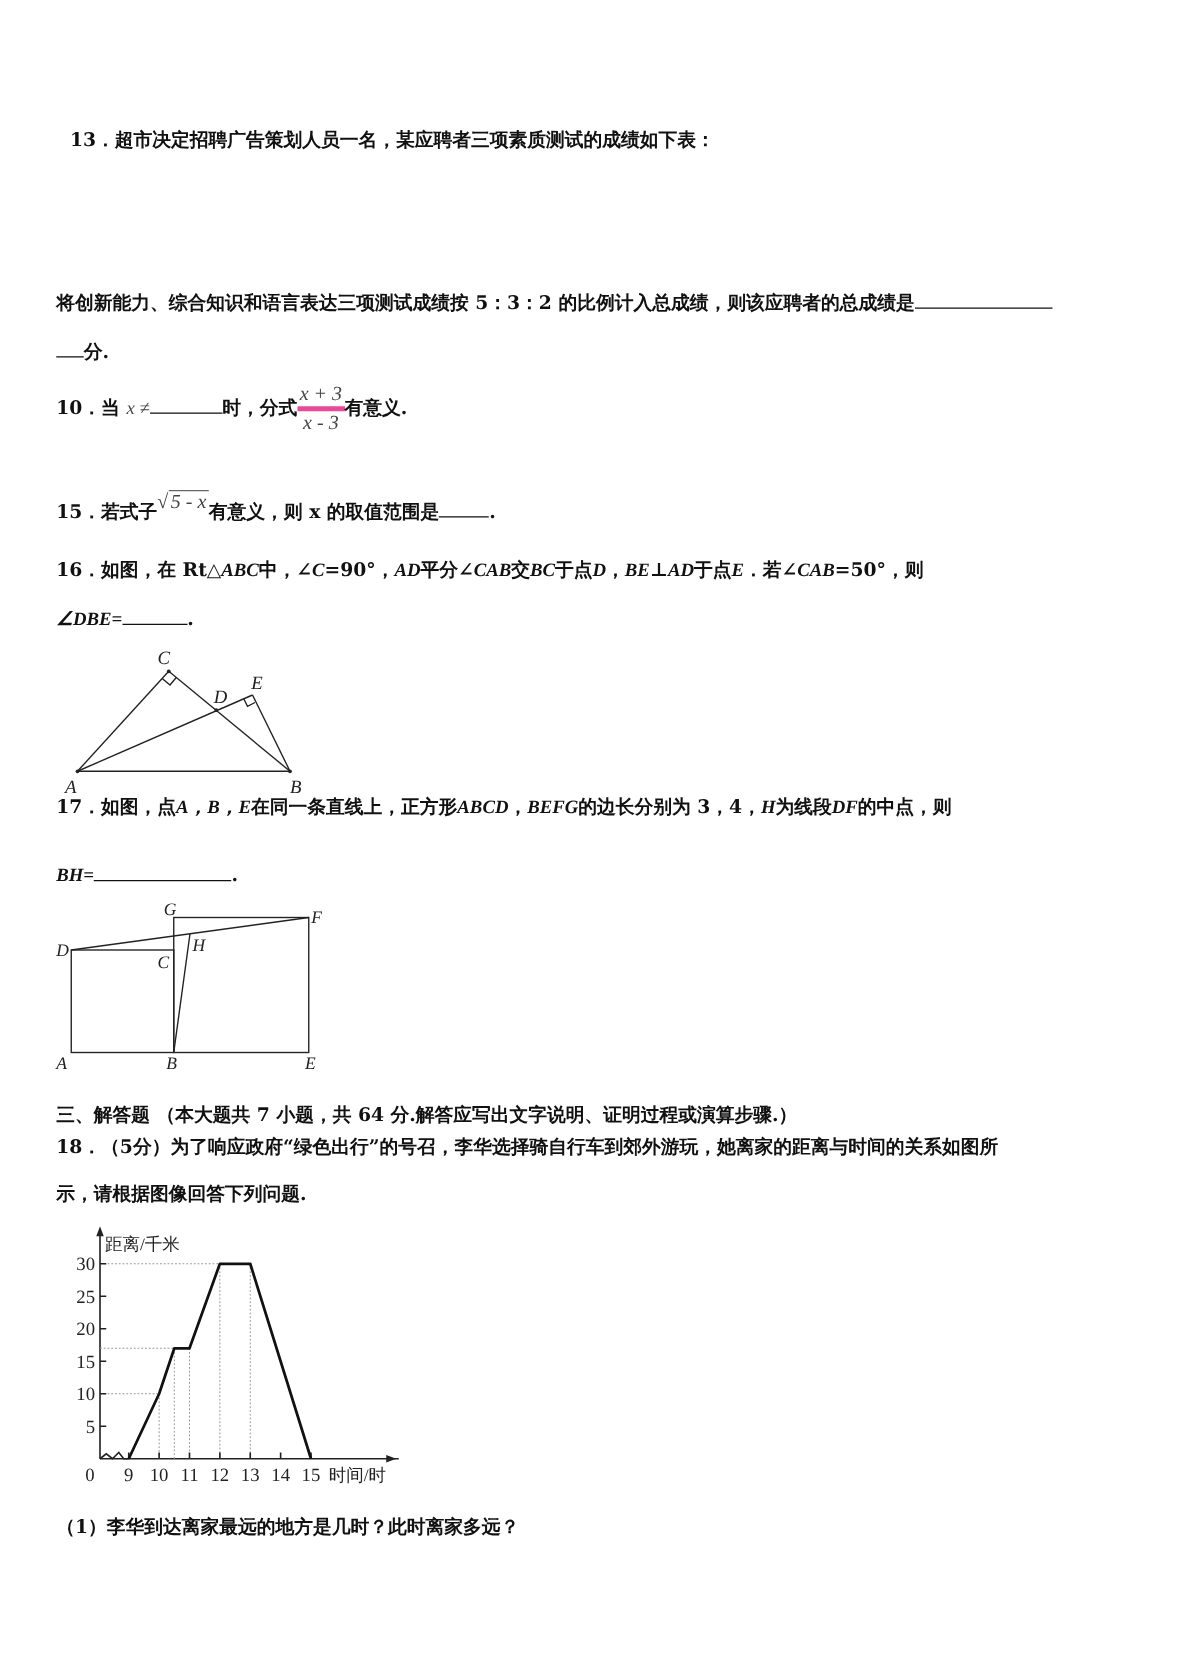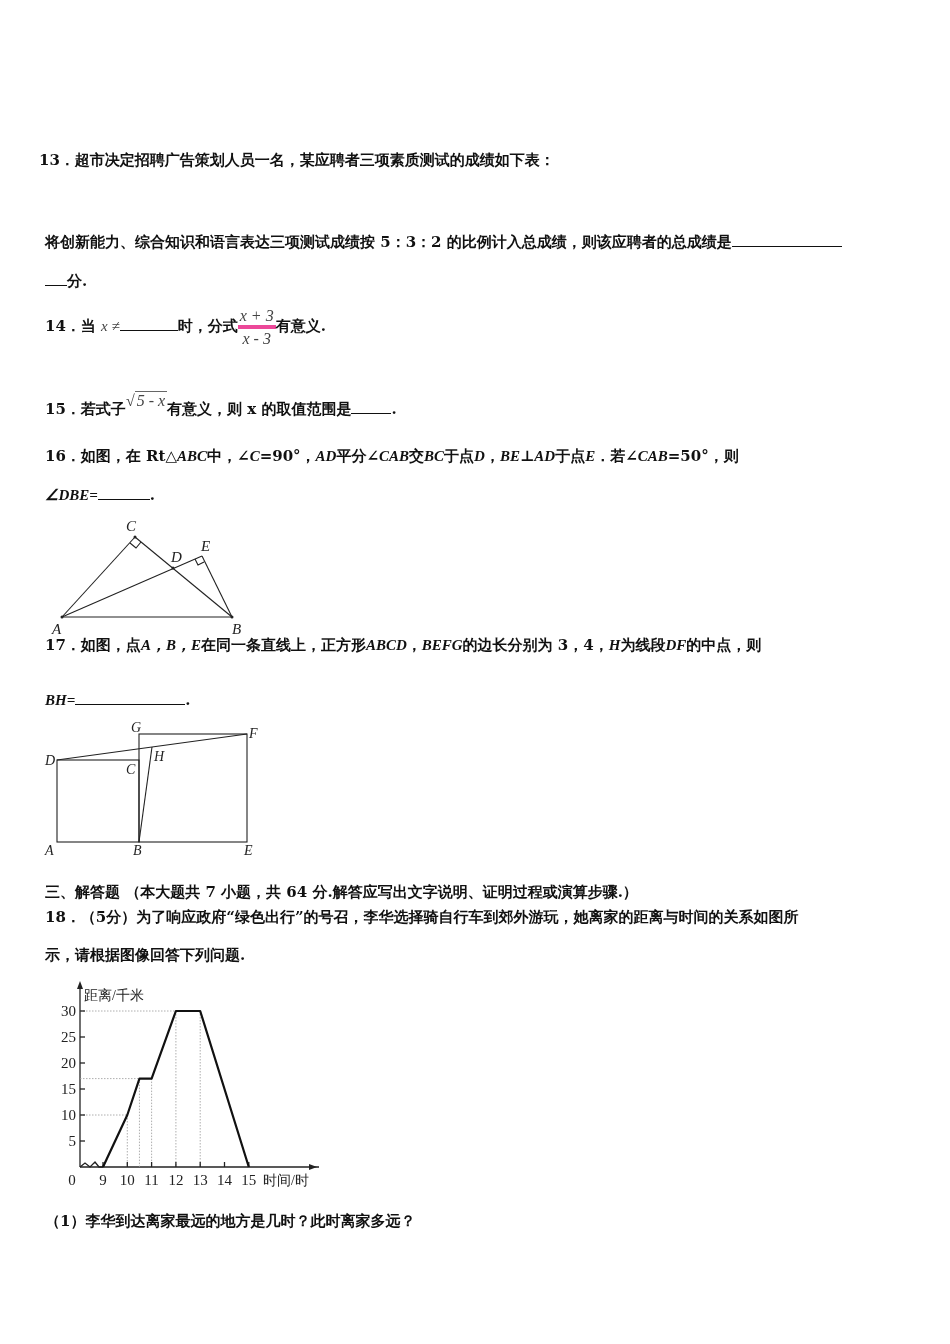--- a/index.html
+++ b/index.html
@@ -15,36 +15,36 @@
   .frac { display: inline-block; vertical-align: middle; text-align: center; font-family: "Liberation Serif", serif; font-weight: normal; color: #444; font-size: 16px; line-height: 19px; }
   .frac .num { display: block; border-bottom: 4px solid #ec4899; padding: 0 2px; }
   .frac .den { display: block; padding: 0 2px; }
   .sqrt { display: inline-block; font-family: "Liberation Serif", serif; font-weight: normal; color: #444; font-size: 16px; position: relative; top: -8px; }
   .sqrt .rad { border-top: 1px solid #666; padding: 0 2px; text-align: center; }
   svg text { font-family: "Liberation Serif", serif; }
 </style>
 </head>
 <body>
 
-<div class="line" style="left:39px; top:102px;margin-top:48px;">13．超市决定招聘广告策划人员一名，某应聘者三项素质测试的成绩如下表：</div>
+<div class="line" style="left:56px; top:102px;">13．超市决定招聘广告策划人员一名，某应聘者三项素质测试的成绩如下表：</div>
 
 <table class="scores">
   <tbody>
 </tbody>
   </table>
 
 <div class="line" style="left:45px; top:232px;">
   <span>将创新能力、综合知识和语言表达三项测试成绩按 5：3：2 的比例计入总成绩，则该应聘者的总成绩是</span><span class="blank" style="width:110px;"></span>
 </div>
 <div class="line" style="left:45px; top:271px;">
   <span class="blank" style="width:22px;"></span><span>分.</span>
 </div>
 
 <div class="line" style="left:45px; top:305px; line-height:42px;">
-  <span>14．当</span>
+  <span>10．当</span>
   <span class="math it" style="font-size:15px;">x ≠</span><span class="blank" style="width:58px;"></span><span>时，分式</span><span class="frac"><span class="num it">x + 3</span><span class="den it">x - 3</span></span><span>有意义.</span>
 </div>
 
 <div class="line" style="left:45px; top:399px;">
   <span>15．若式子</span><span class="sqrt">√<span class="rad it">5 - x</span></span><span>有意义，则 x 的取值范围是</span><span class="blank" style="width:40px;"></span><span>.</span>
 </div>
 
 <div class="line" style="left:45px; top:446px;">
   <span>16．如图，在 Rt△</span><span class="it">ABC</span><span>中，∠</span><span class="it">C</span><span>=90°，</span><span class="it">AD</span><span>平分∠</span><span class="it">CAB</span><span>交</span><span class="it">BC</span><span>于点</span><span class="it">D</span><span>，</span><span class="it">BE</span><span>⊥</span><span class="it">AD</span><span>于点</span><span class="it">E</span><span>．若∠</span><span class="it">CAB</span><span>=50°，则</span>
 </div>

